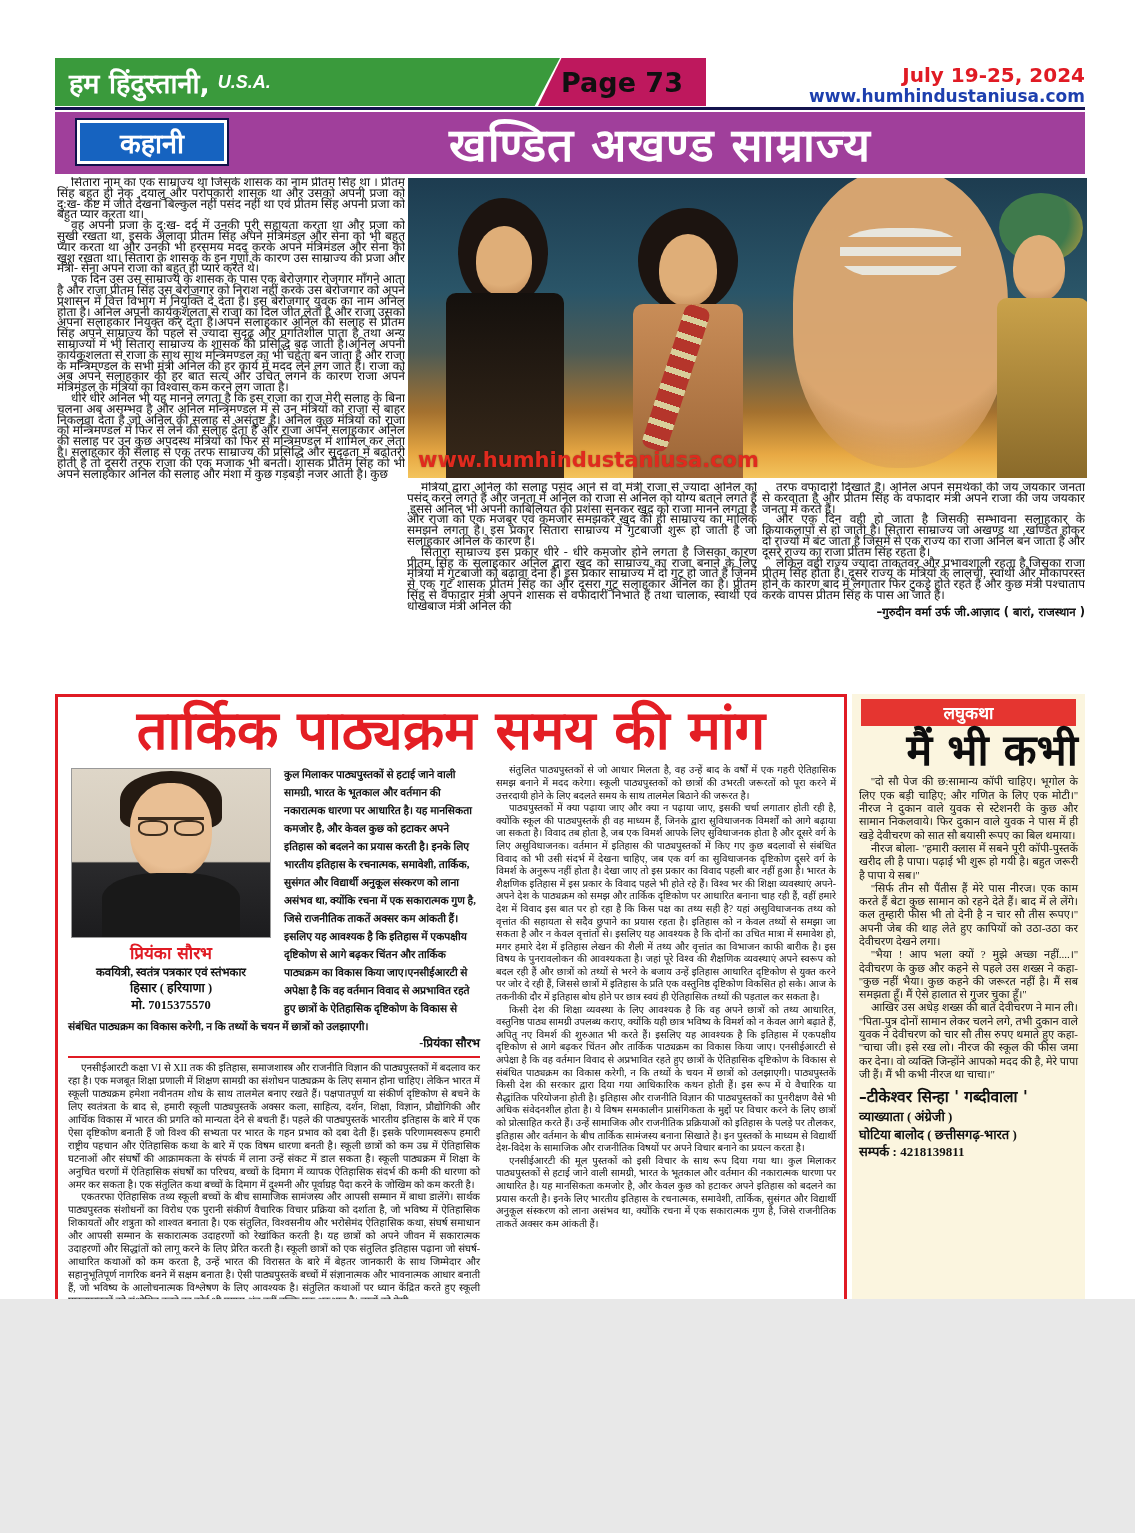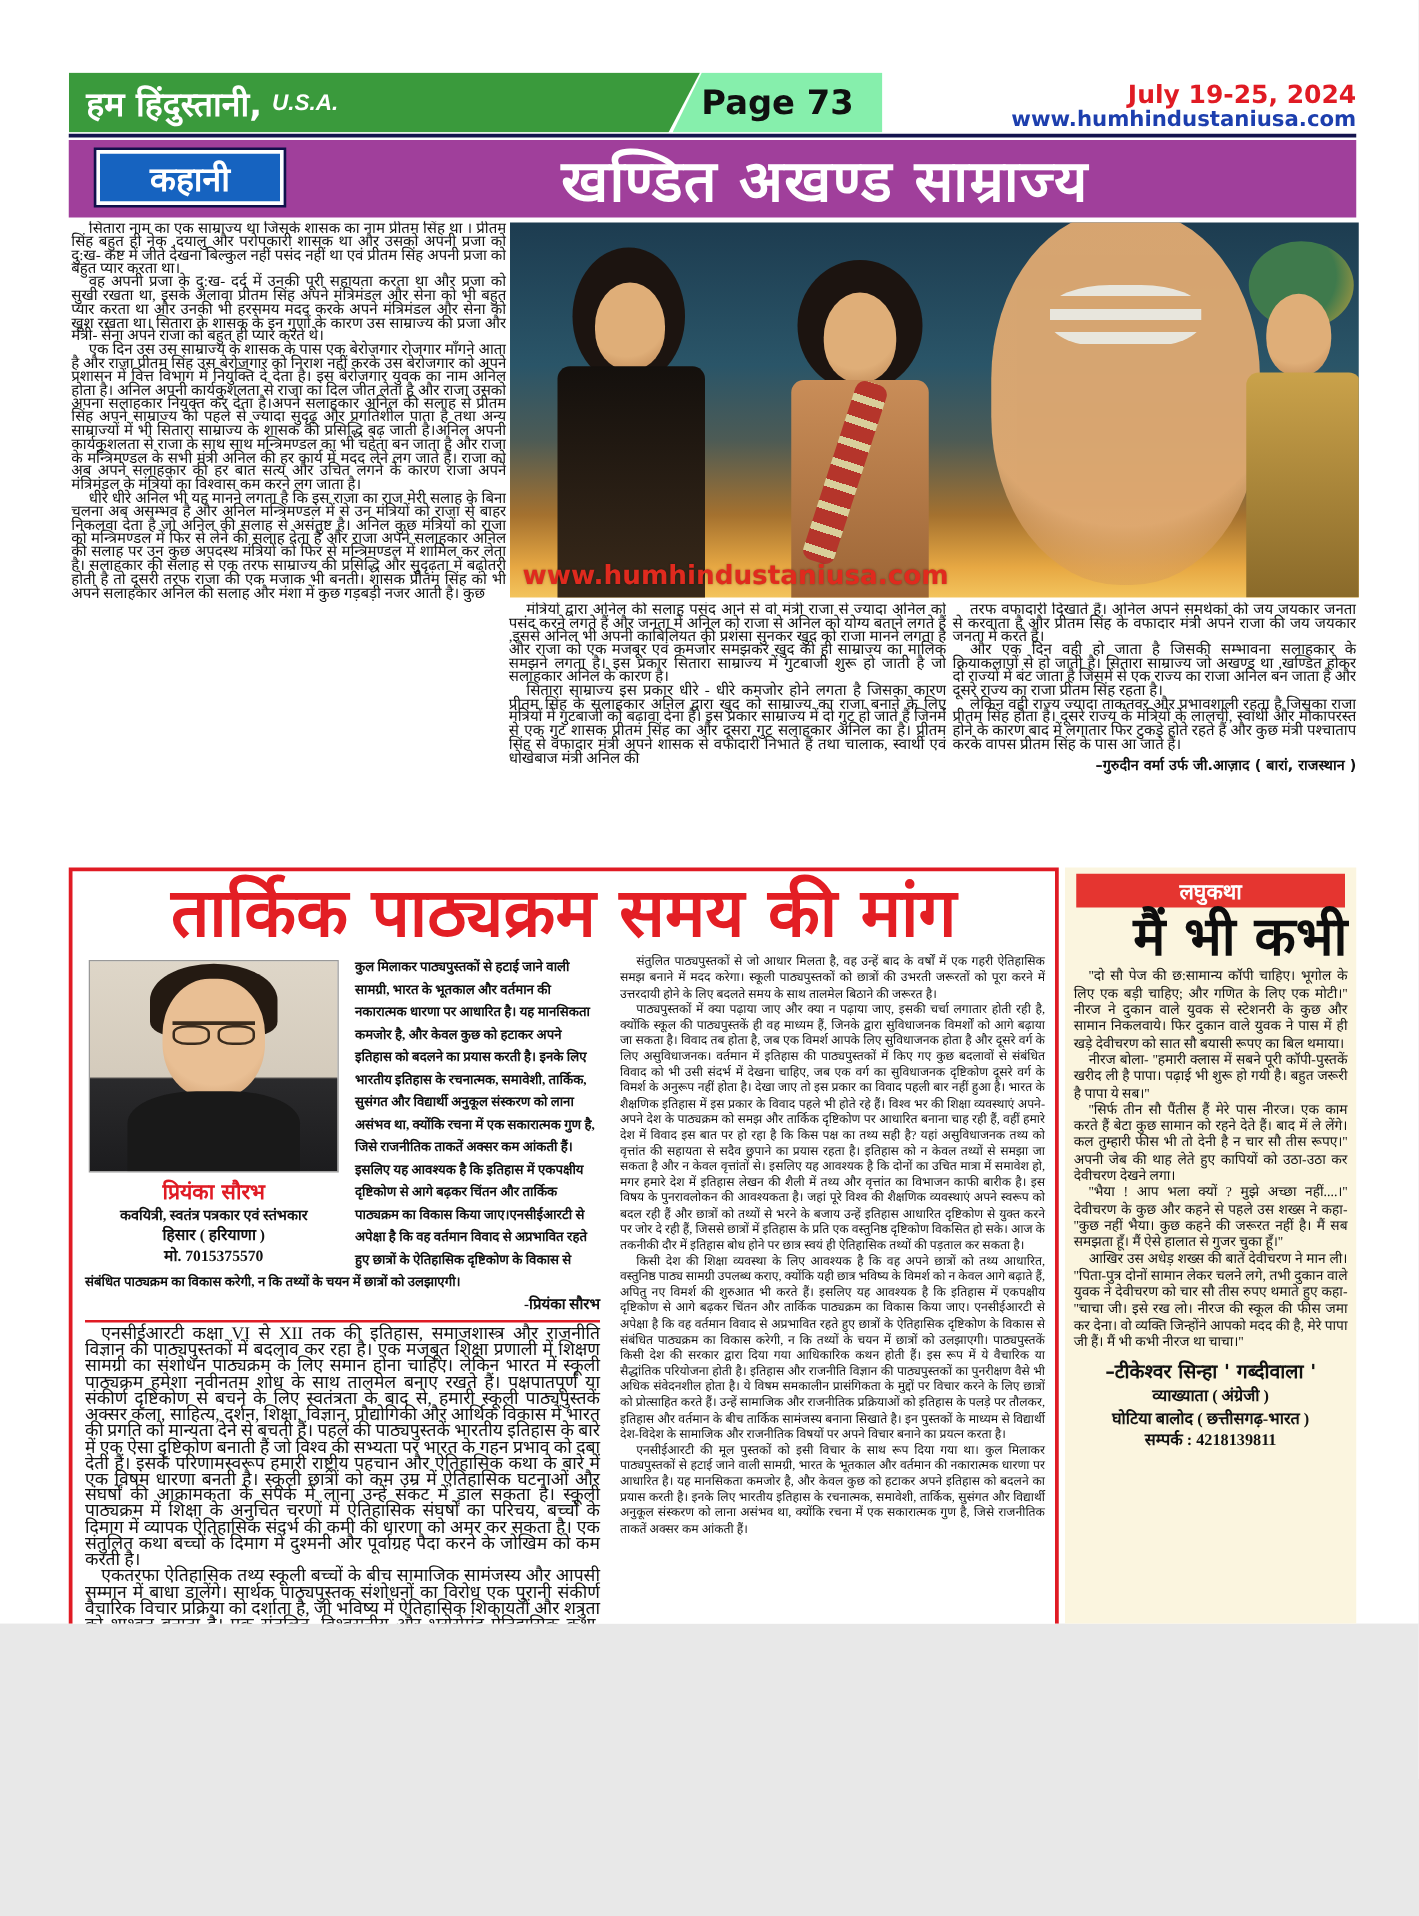--- a/index.html
+++ b/index.html
@@ -3,21 +3,21 @@
 <meta charset="utf-8">
 <style>
   html,body{margin:0;padding:0;background:#e8e8e8;}
   .page{position:relative;width:1135px;height:1299px;background:#ffffff;margin:0 auto;
         font-family:"Liberation Serif", serif;color:#111;overflow:hidden;}
   
   .hdr-green{position:absolute;left:55px;top:58px;width:505px;height:48px;background:#3a9a3c;
              clip-path:polygon(0 0,100% 0,95% 100%,0 100%);display:flex;align-items:center;padding-left:14px;box-sizing:border-box;}
   .hdr-green .mast{color:#fff;font-weight:bold;font-size:27px;font-family:"DejaVu Sans",sans-serif;}
   .hdr-green .usa{color:#fff;font-weight:bold;font-style:italic;font-size:18px;margin-left:8px;font-family:"Liberation Sans",sans-serif;}
-  .hdr-yellow{position:absolute;left:538px;top:58px;width:168px;height:48px;background:#86efac;
+  .hdr-yellow{position:absolute;left:538px;top:58px;width:168px;height:48px;background:#be185d;
               clip-path:polygon(14% 0,100% 0,100% 100%,0 100%);display:flex;align-items:center;justify-content:center;}
   .hdr-yellow span{font-family:"DejaVu Sans",sans-serif;font-weight:bold;font-size:27px;color:#101010;}
   .hdr-right{position:absolute;right:50px;top:64px;text-align:right;line-height:1.15;}
   .hdr-date{color:#e01b24;font-weight:bold;font-size:20px;font-family:"DejaVu Sans",sans-serif;}
   .hdr-url{color:#1d3fae;font-weight:bold;font-size:17px;font-family:"DejaVu Sans",sans-serif;}
   .hdr-rule{position:absolute;left:55px;top:107px;width:1030px;height:3px;background:#14144e;}
   
   .band{position:absolute;left:55px;top:112px;width:1030px;height:62px;background:#a03f9b;}
   .kicker-box{position:absolute;left:22px;top:8px;width:150px;height:44px;background:#1663c0;
               border:3px solid #fff;outline:2px solid #10104a;box-sizing:border-box;
@@ -62,31 +62,31 @@
   .p-glasses{position:absolute;left:66px;top:48px;width:66px;height:14px;
              border-top:3px solid #3a2b1d;display:flex;justify-content:space-between;}
   .p-glasses i{display:block;width:26px;height:12px;border:2px solid #3a2b1d;border-radius:40%;}
   .p-shirt{position:absolute;left:30px;top:104px;width:138px;height:64px;border-radius:40% 40% 0 0;background:#191919;}
   .p-name{color:#e01b24;font-weight:bold;font-size:17px;margin-top:3px;font-family:"DejaVu Sans",sans-serif;}
   .p-role{font-weight:bold;font-size:11.5px;}
   .p-city,.p-phone{font-weight:bold;font-size:12.5px;}
   .a2-intro{font-weight:bold;font-size:10.6px;line-height:13.2px;text-align:justify;}
   .a2-sign{text-align:right;font-weight:bold;font-size:12px;clear:none;}
   .a2-rule{border:none;border-top:2.5px solid #e01b24;margin:5px 0 4px 0;clear:both;}
-  .a2-left .body p{margin:0;font-size:14px;line-height:12.9px;text-align:justify;text-indent:13px;}
+  .a2-left .body p{margin:0;font-size:10px;line-height:12.9px;text-align:justify;text-indent:13px;}
   .a2-right p{margin:0;font-size:9.8px;line-height:12.6px;text-align:justify;text-indent:13px;}
   
   .lk{position:absolute;left:852px;top:694px;width:233px;height:833px;background:#fbf5df;box-sizing:border-box;
       padding:5px 7px;overflow:hidden;}
   .lk-banner{background:#e53530;color:#fff;text-align:center;font-weight:bold;font-size:17px;
              font-family:"DejaVu Sans",sans-serif;padding:2px 0;margin:0 2px;}
   .lk-title{text-align:right;font-weight:bold;font-size:43px;line-height:1.15;color:#0d0d0d;
             font-family:"DejaVu Sans",sans-serif;white-space:nowrap;}
   .lk-body p{margin:0;font-size:11px;line-height:13.3px;text-align:justify;text-indent:12px;}
-  .lk-author{margin-top:6px;text-align:center;font-weight:bold;line-height:1.35;}
+  .lk-author{margin-top:6px;text-align:left;font-weight:bold;line-height:1.35;}
   .lk-a-name{font-size:15.5px;font-family:"DejaVu Sans",sans-serif;}
   .lk-a-line{font-size:13px;}
   .bottom-rule{position:absolute;left:55px;top:1524px;width:1030px;height:4px;background:#2b2b8f;}
 </style>
 </head>
 <body>
 
 <div class="page">
 
   <div class="hdr-green">

